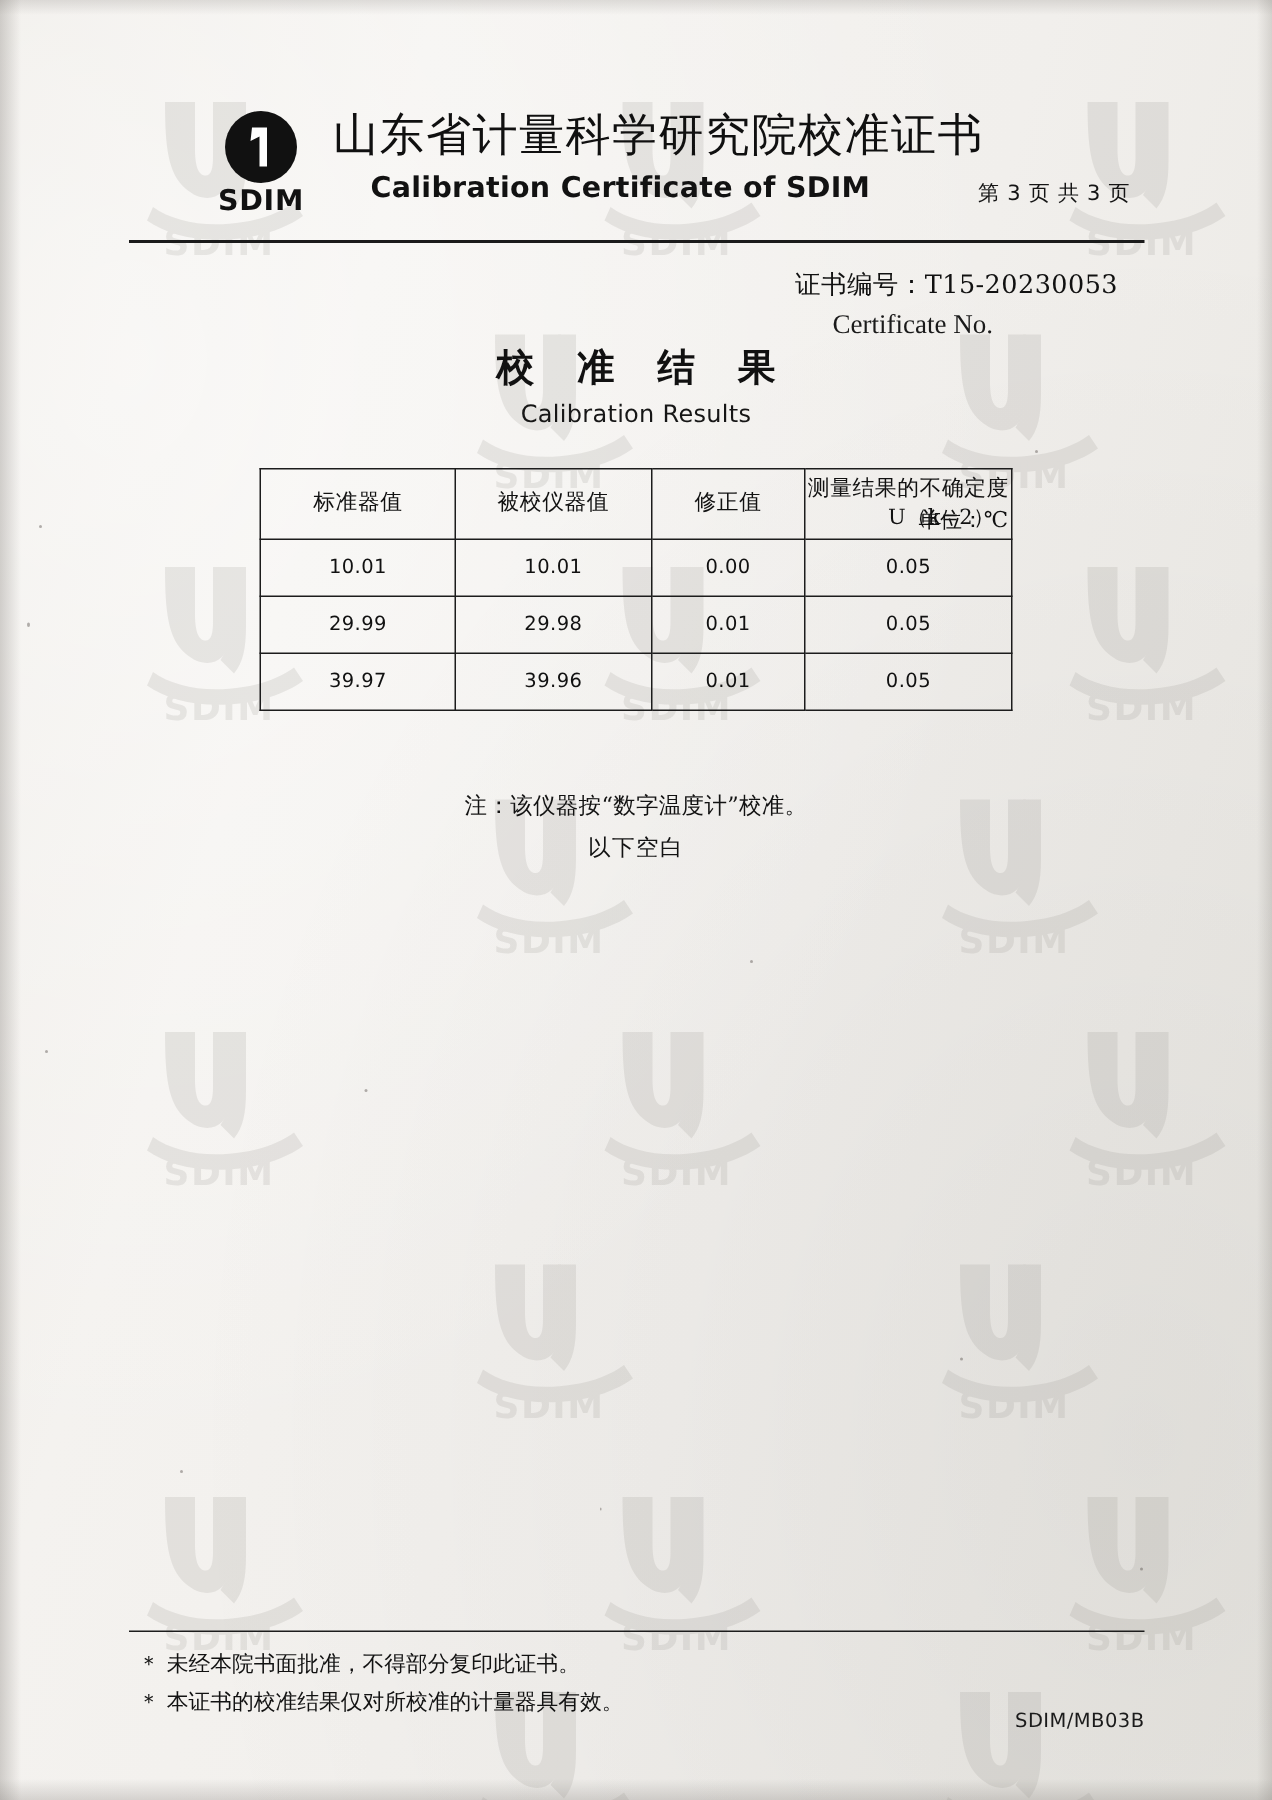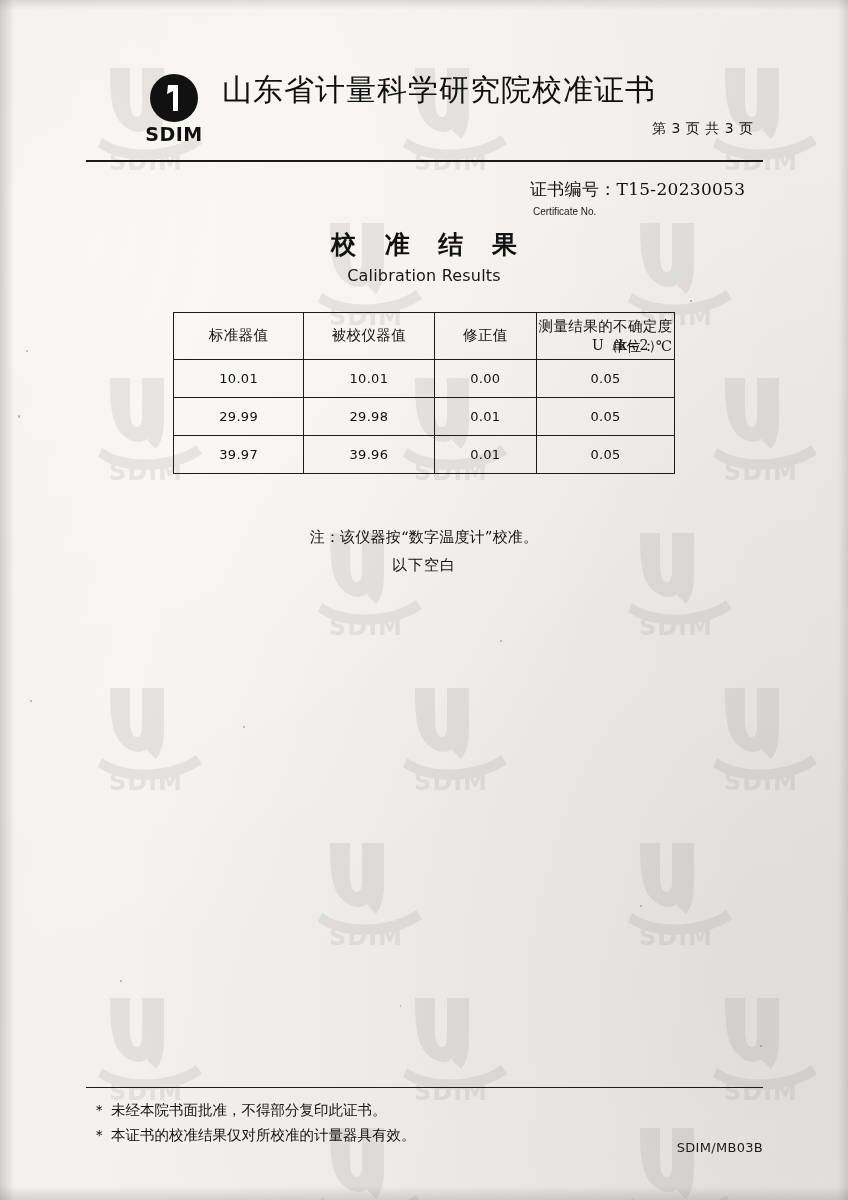--- a/index.html
+++ b/index.html
@@ -155,24 +155,24 @@
     left: 530px;
     top: 178px;
     font-family: "DejaVu Serif", "Liberation Serif", serif;
     font-size: 17px;
     color: #111;
     white-space: nowrap;
     letter-spacing: 0.3px;
   }
   .cert-no-en {
     position: absolute;
-    left: 533px;
+    left: 555px;
     top: 206px;
-    font-family: Liberation Sans, sans-serif;
-    font-size: 10px;
+    font-family: Liberation Serif, serif;
+    font-size: 18px;
     color: #1a1a1a;
     white-space: nowrap;
   }
 
   
   .sec-title-zh {
     position: absolute;
     left: 0; right: 0;
     top: 228px;
     text-align: center;
@@ -523,20 +523,21 @@
         <div class="logo-mark">
           <svg viewBox="0 0 56 52" xmlns="http://www.w3.org/2000/svg">
             <circle cx="28" cy="26" r="24" fill="#111"></circle>
             <path d="M22 13 h10 v26 h-5 V19 l-6 3 z" fill="#fff"></path>
           </svg>
         </div>
         <div class="logo-text">SDIM</div>
       </div>
 
       <div class="title-zh">山东省计量科学研究院校准证书</div>
+      <div class="title-en">Calibration Certificate of SDIM</div>
       <div class="page-num">第 3 页 共 3 页</div>
     </div>
 
     <div class="rule-top"></div>
 
     <div class="cert-no">
       <span>证书编号：</span><span>T15-20230053</span>
     </div>
     <div class="cert-no-en">Certificate No.</div>
 

